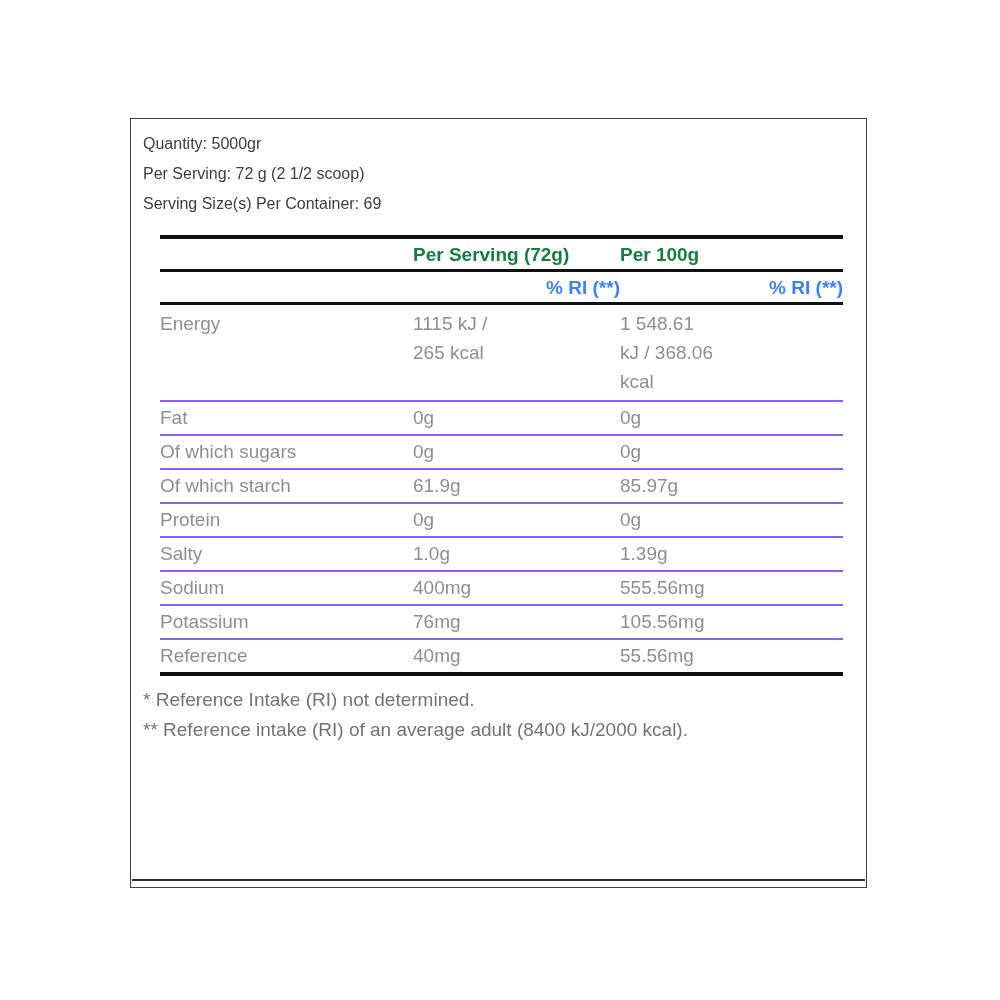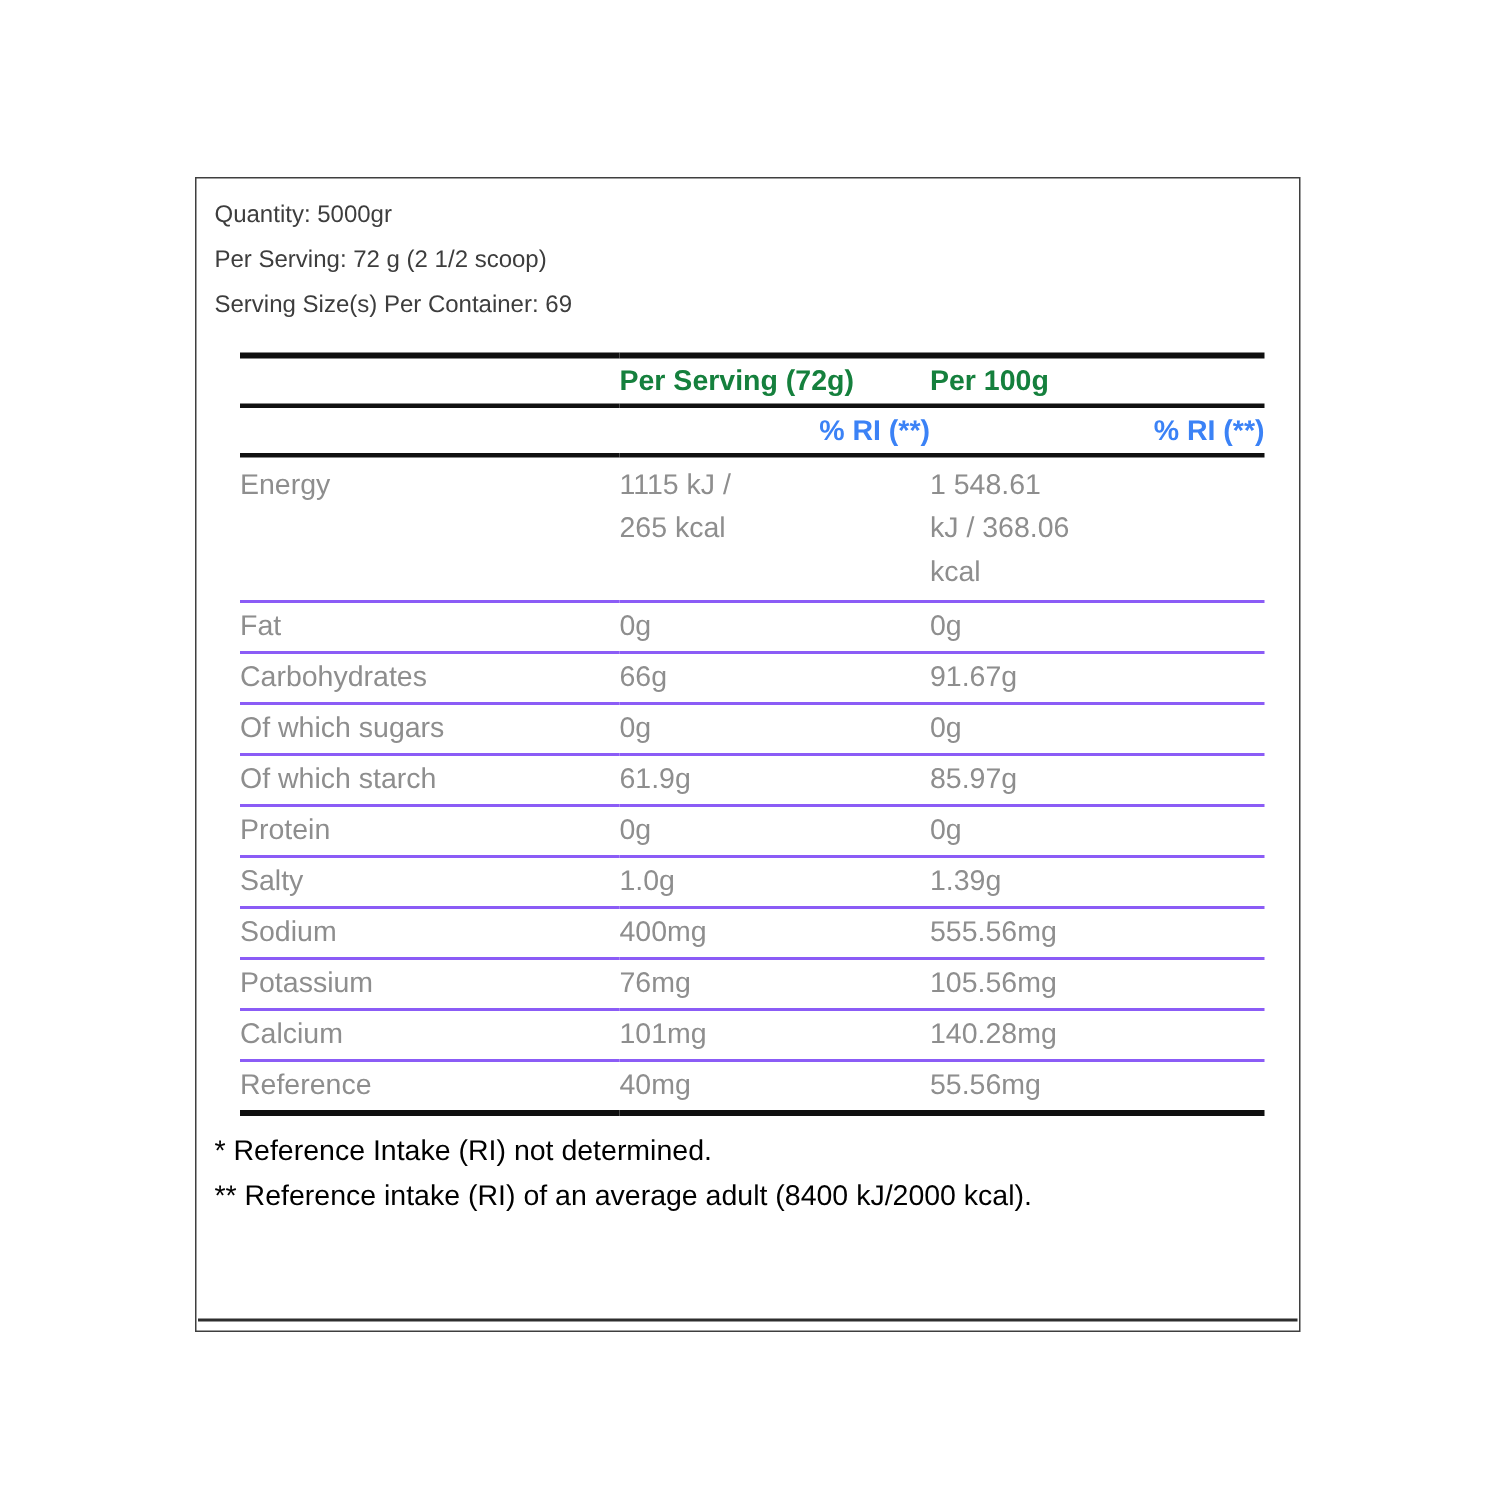--- a/index.html
+++ b/index.html
@@ -70,21 +70,21 @@
   }
   tr.head2 th.ri { text-align: right; }
   tbody tr { border-bottom: 2px solid #8b5cf6; }
   tbody tr:last-child { border-bottom: none; }
   tbody tr.tall td { line-height: 29px; }
   td.sub { padding-left: 28px; }
   .footnotes { margin-top: 9px; }
   .footnote {
     font-size: 19px;
     line-height: 30px;
-    color: #000000;
+    color: #737373;
   }
   .bottom-rule {
     position: absolute;
     left: 1px;
     right: 1px;
     bottom: 6px;
     margin: 0;
     border: none;
     border-top: 2px solid #2e2e2e;
   }
@@ -132,27 +132,20 @@
           <td></td>
         </tr>
         <tr>
           <td>Fat</td>
           <td>0g</td>
           <td></td>
           <td>0g</td>
           <td></td>
         </tr>
         <tr>
-          <td>Carbohydrates</td>
-          <td>66g</td>
-          <td></td>
-          <td>91.67g</td>
-          <td></td>
-        </tr>
-        <tr>
           <td class="sub">Of which sugars</td>
           <td>0g</td>
           <td></td>
           <td>0g</td>
           <td></td>
         </tr>
         <tr>
           <td class="sub">Of which starch</td>
           <td>61.9g</td>
           <td></td>
@@ -178,27 +171,20 @@
           <td>400mg</td>
           <td></td>
           <td>555.56mg</td>
           <td></td>
         </tr>
         <tr>
           <td>Potassium</td>
           <td>76mg</td>
           <td></td>
           <td>105.56mg</td>
-          <td></td>
-        </tr>
-        <tr>
-          <td>Calcium</td>
-          <td>101mg</td>
-          <td></td>
-          <td>140.28mg</td>
           <td></td>
         </tr>
         <tr>
           <td>Reference</td>
           <td>40mg</td>
           <td></td>
           <td>55.56mg</td>
           <td></td>
         </tr>
       </tbody>

